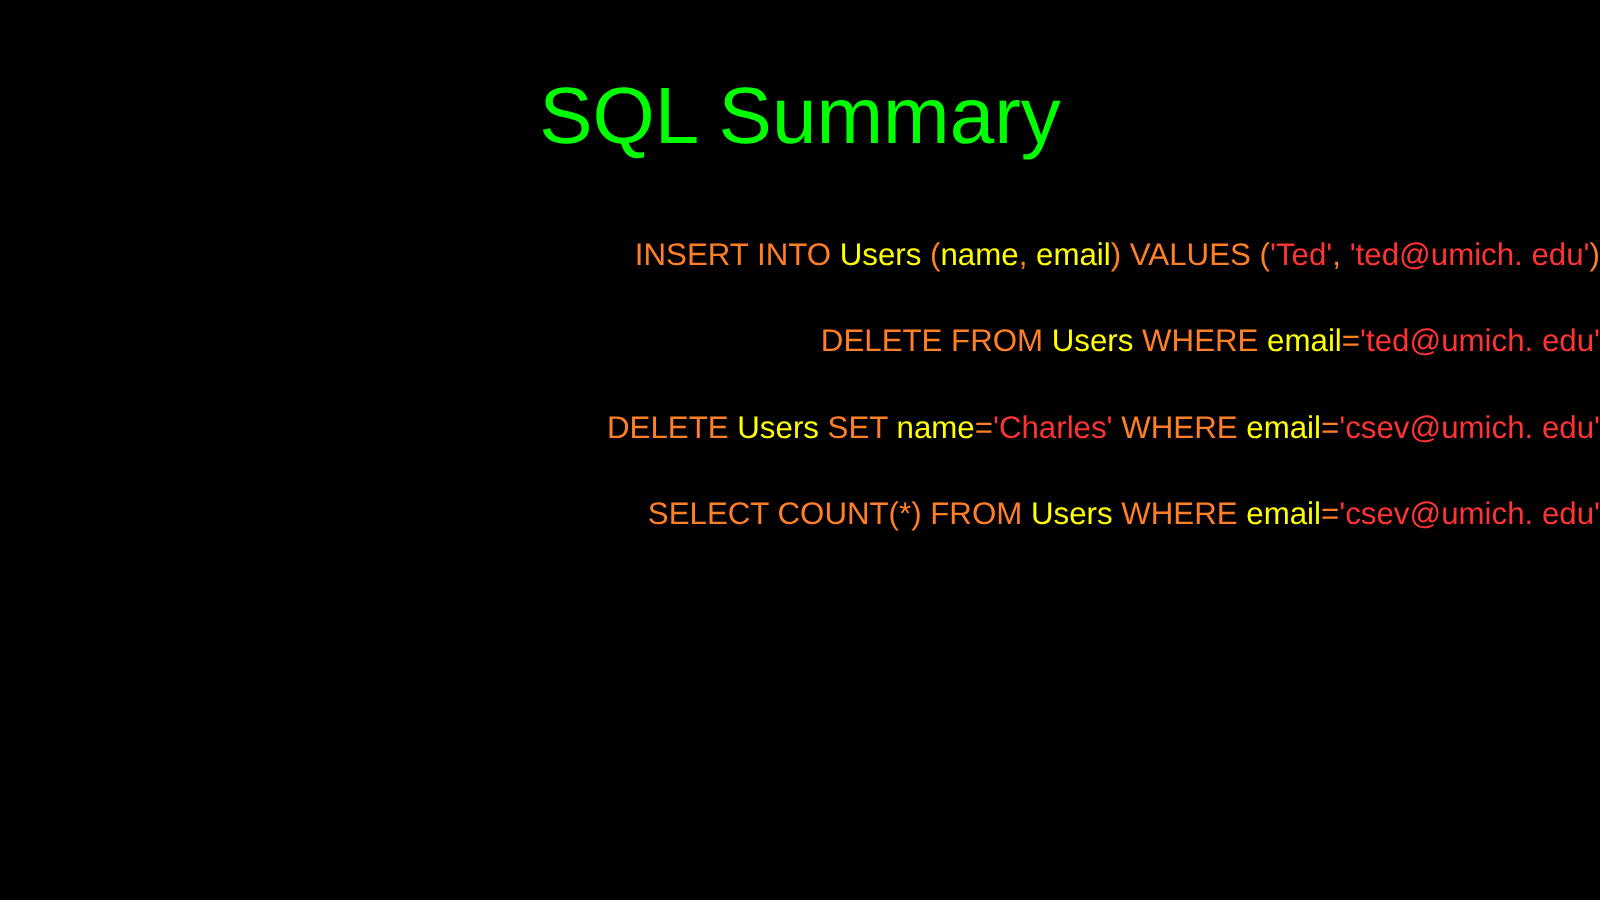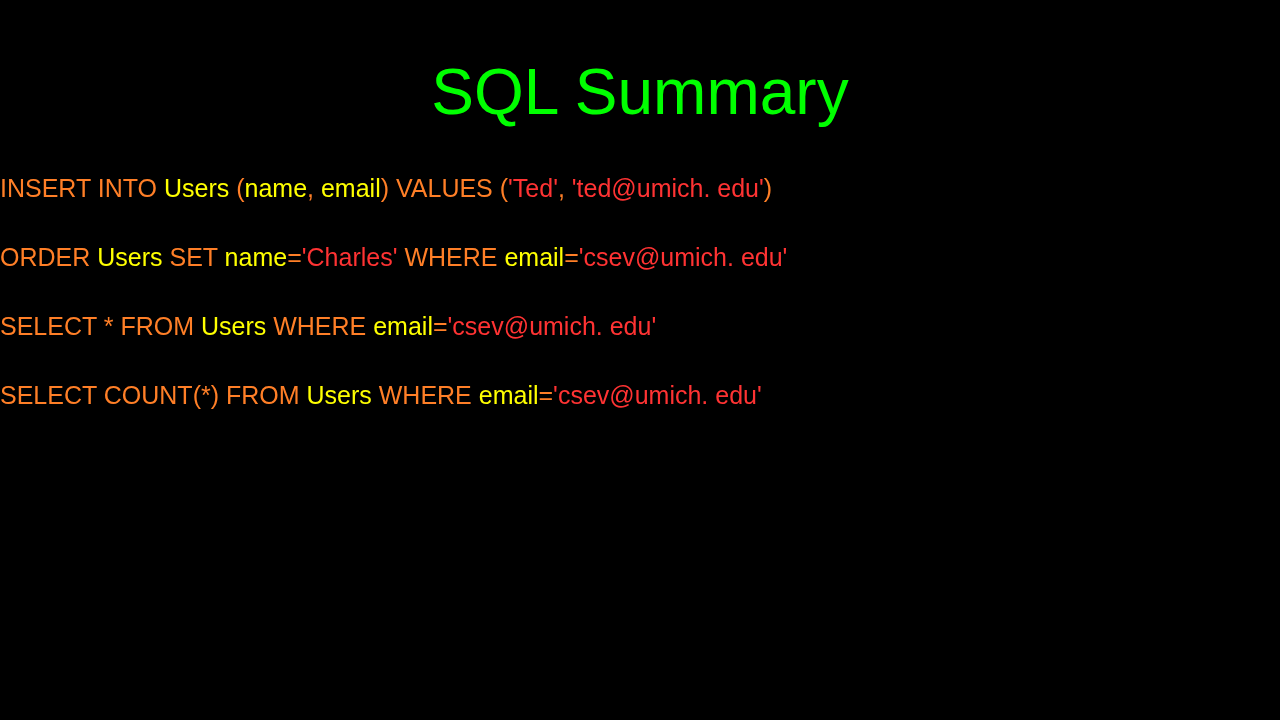--- a/index.html
+++ b/index.html
@@ -26,22 +26,23 @@
       color: #00ff00;
       font-size: 64px;
       font-weight: normal;
       margin-bottom: 45px;
       text-align: left;
     }
     .statements {
       display: flex;
       flex-direction: column;
       gap: 40px;
-      align-items: flex-start;
+      align-items: flex-end;
       width: 100%;
+      margin-top: 16px;
     }
     .stmt {
       font-size: 25px;
       text-align: center;
       white-space: nowrap;
     }
     .kw {
       color: #ff7f27;
     }
     .id {
@@ -51,17 +52,17 @@
       color: #ff3333;
     }
   </style>
 </head>
 <body>
 
 <div class="slide">
   <h1 class="title">SQL Summary</h1>
   <div class="statements" id="statements">
       <div class="stmt"><span class="kw">INSERT INTO </span><span class="id">Users</span><span class="kw"> (</span><span class="id">name</span><span class="kw">, </span><span class="id">email</span><span class="kw">) VALUES (</span><span class="lit">'Ted'</span><span class="kw">, </span><span class="lit">'ted@umich. edu'</span><span class="kw">)</span></div>
-      <div class="stmt"><span class="kw">ORDER </span><span class="id">Users</span><span class="kw"> SET </span><span class="id">name</span><span class="kw">=</span><span class="lit">'Charles'</span><span class="kw"> WHERE </span><span class="id">email</span><span class="kw">=</span><span class="lit">'csev@umich. edu'</span></div>
-      <div class="stmt"><span class="kw">SELECT * FROM </span><span class="id">Users</span><span class="kw"> WHERE </span><span class="id">email</span><span class="kw">=</span><span class="lit">'csev@umich. edu'</span></div>
+      <div class="stmt"><span class="kw">DELETE FROM </span><span class="id">Users</span><span class="kw"> WHERE </span><span class="id">email</span><span class="kw">=</span><span class="lit">'ted@umich. edu'</span></div>
+      <div class="stmt"><span class="kw">DELETE </span><span class="id">Users</span><span class="kw"> SET </span><span class="id">name</span><span class="kw">=</span><span class="lit">'Charles'</span><span class="kw"> WHERE </span><span class="id">email</span><span class="kw">=</span><span class="lit">'csev@umich. edu'</span></div>
       <div class="stmt"><span class="kw">SELECT COUNT(*) FROM </span><span class="id">Users</span><span class="kw"> WHERE </span><span class="id">email</span><span class="kw">=</span><span class="lit">'csev@umich. edu'</span></div>
     </div>
 </div>
 
 </body></html>

